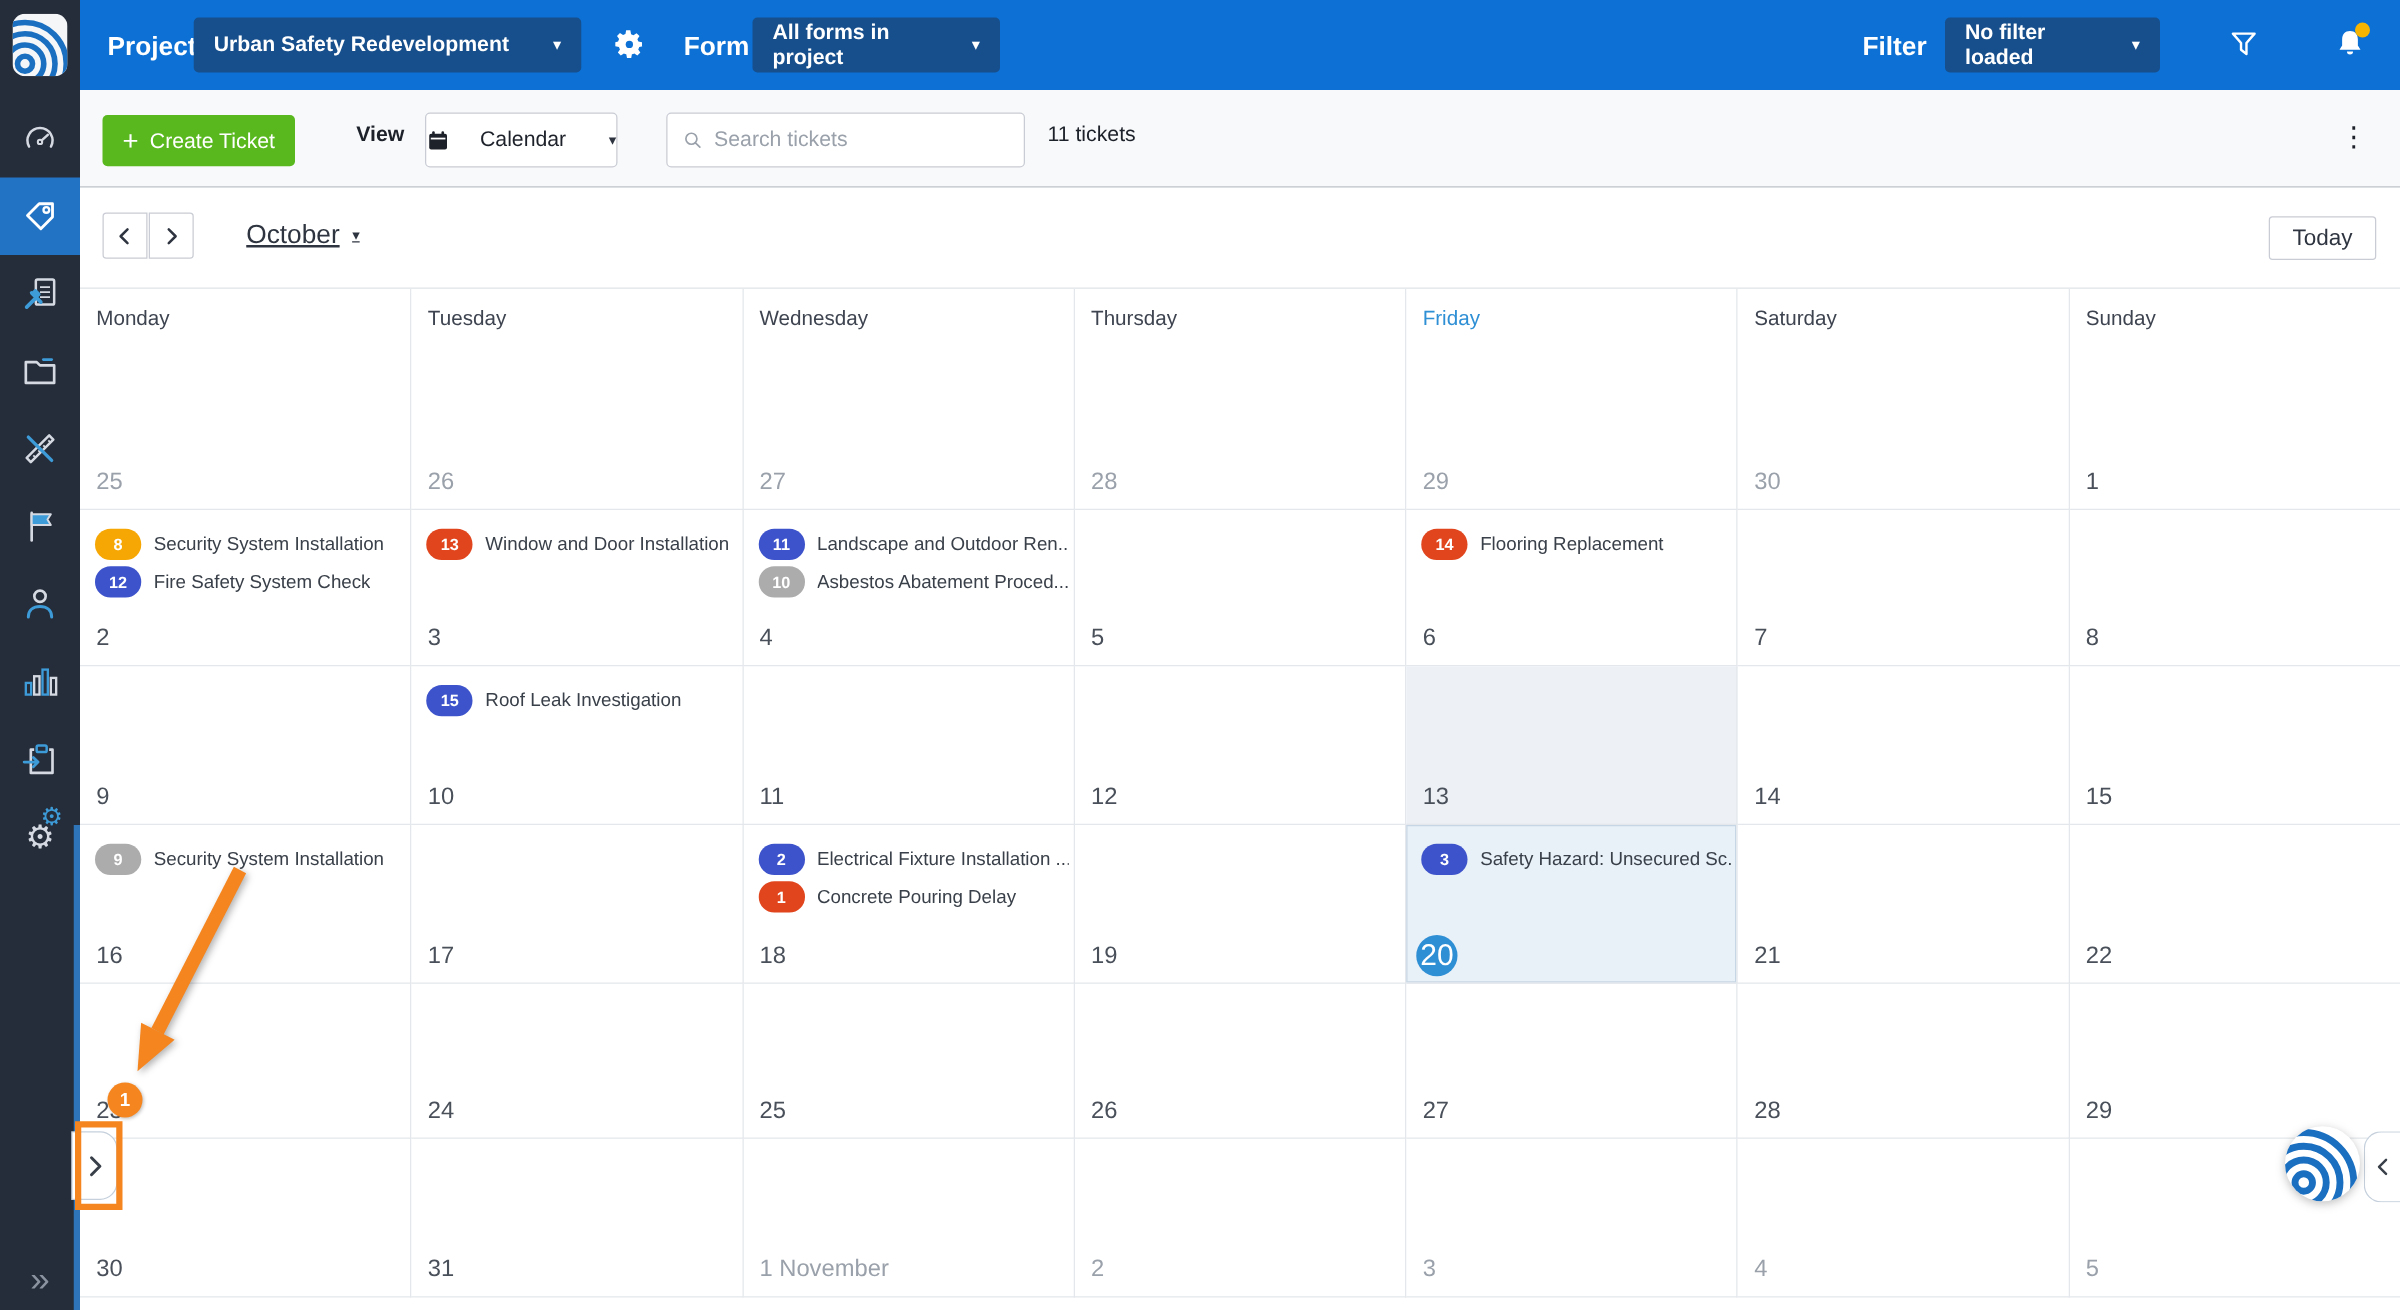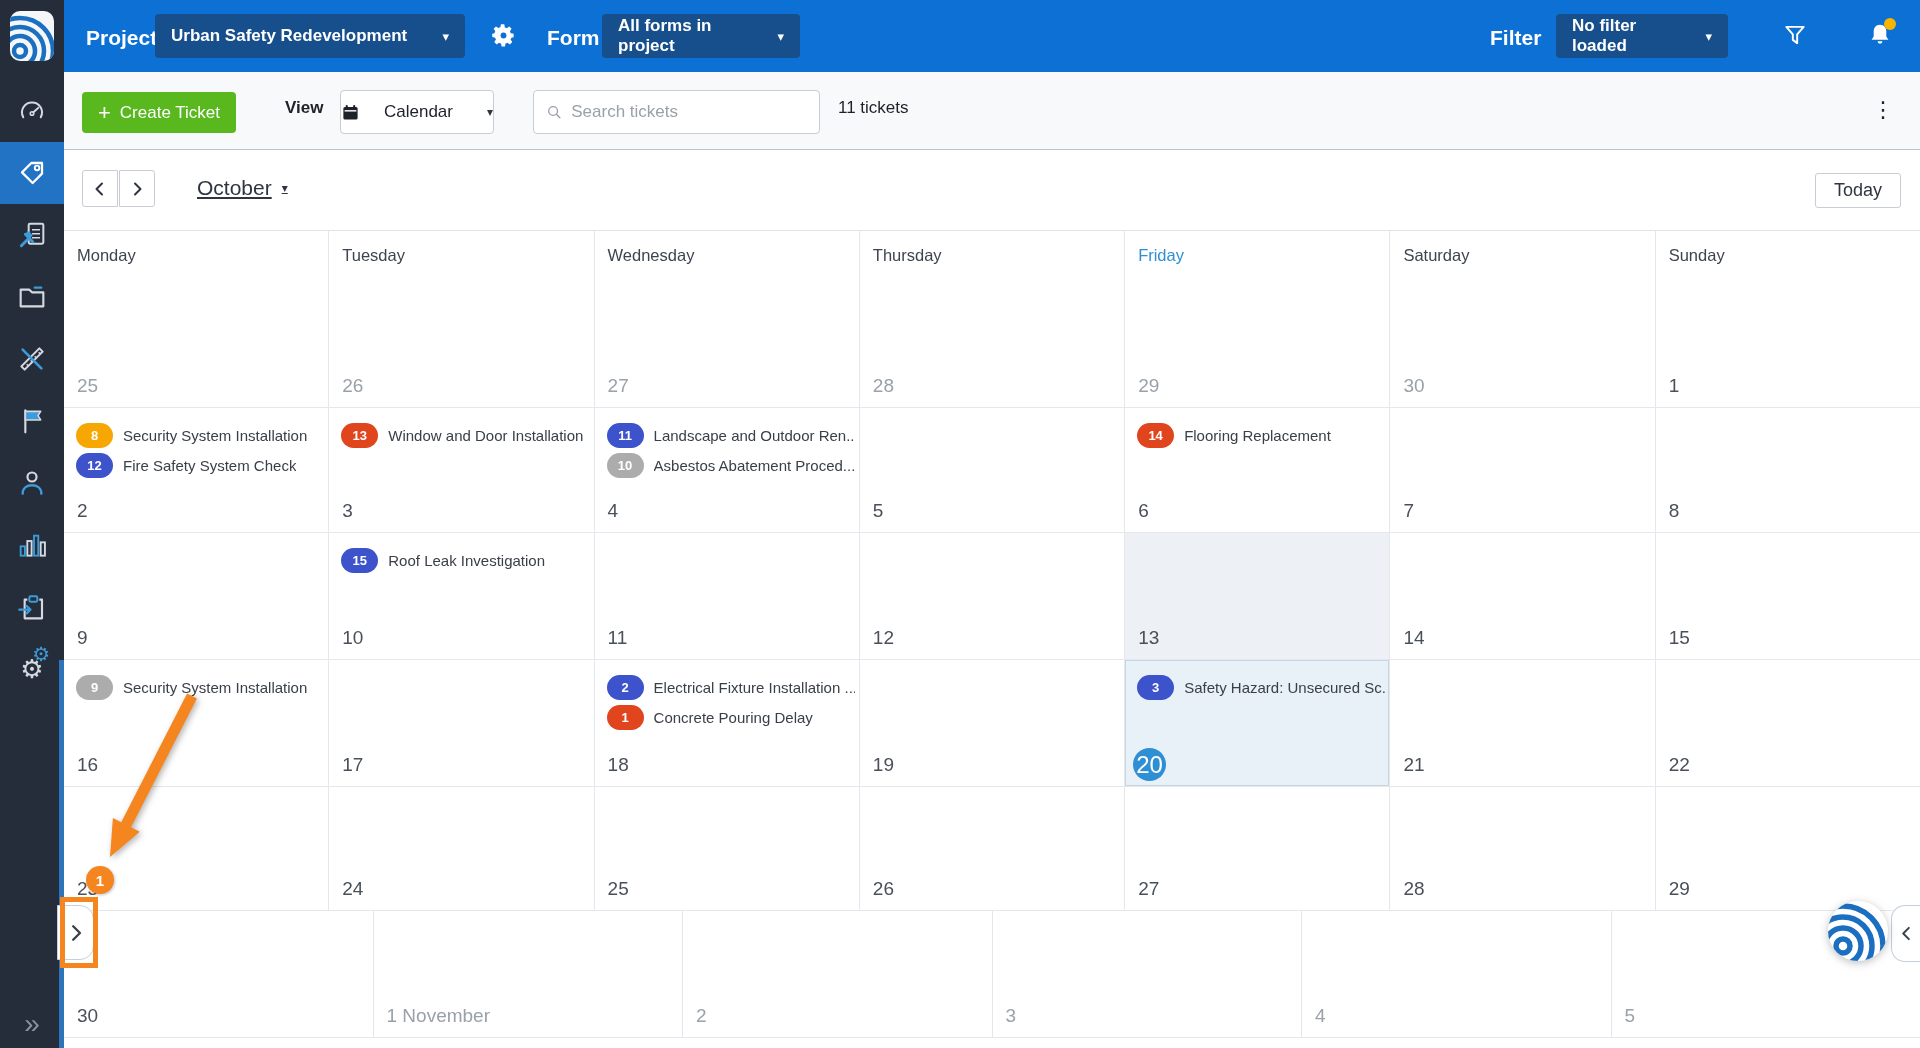--- a/index.html
+++ b/index.html
@@ -423,20 +423,23 @@
       <div class="cal-cell">
         <div class="date-label">28</div>
       </div>
       <div class="cal-cell">
         <div class="date-label">29</div>
       </div>
     </div>
     <div class="cal-row" style="height: 127px;">
       <div class="cal-cell">
         <div class="date-label">30</div>
+      </div>
+      <div class="cal-cell">
+        <div class="date-label">31</div>
       </div>
       <div class="cal-cell">
         <div class="date-label muted">1 November</div>
       </div>
       <div class="cal-cell">
         <div class="date-label muted">2</div>
       </div>
       <div class="cal-cell">
         <div class="date-label muted">3</div>
       </div>

